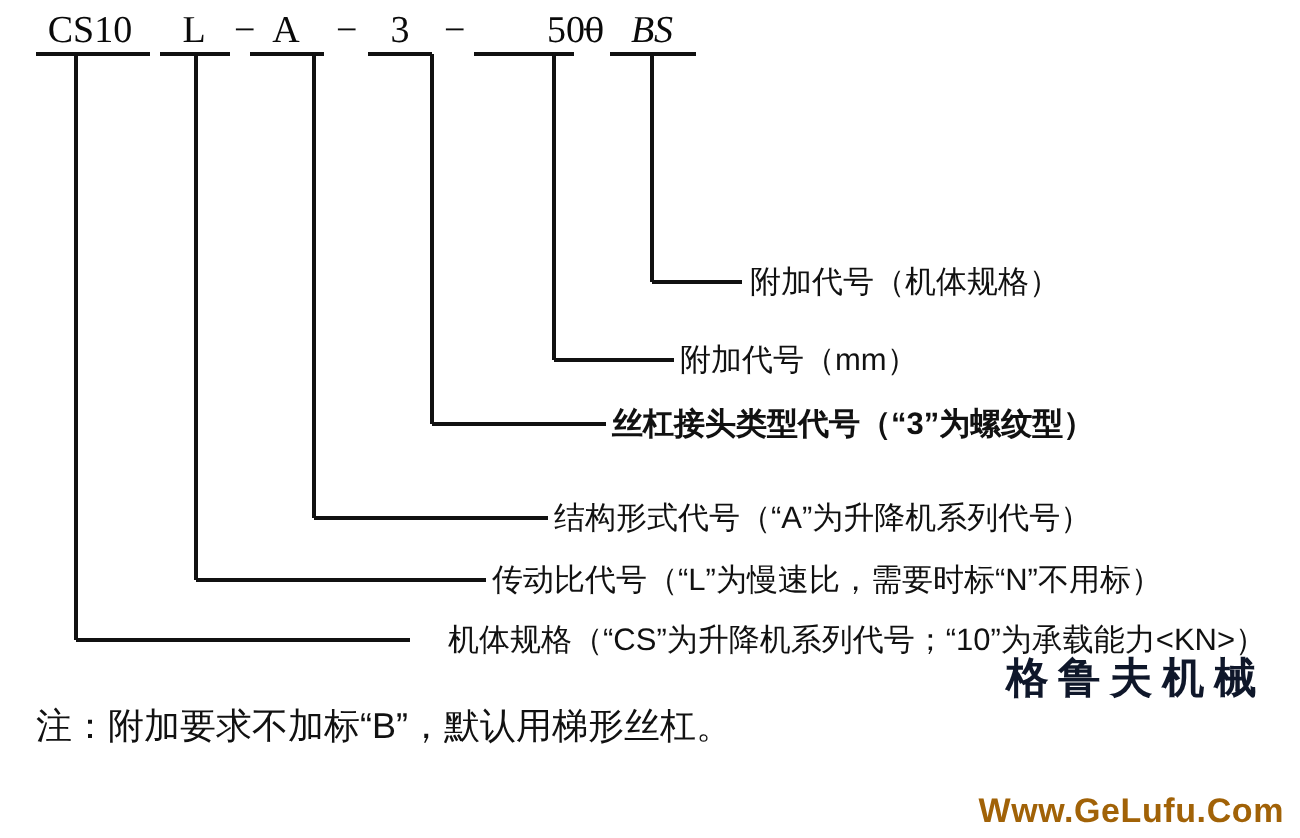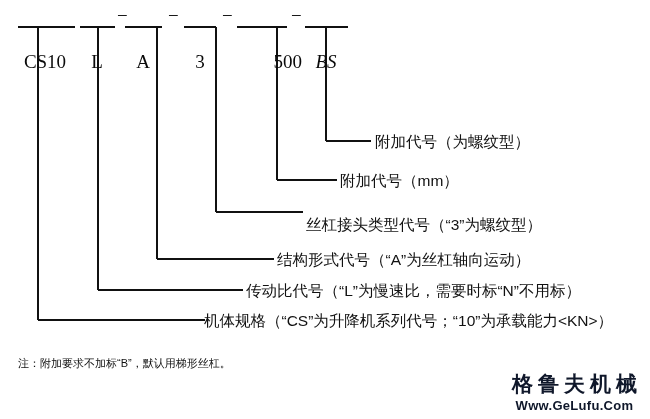--- a/index.html
+++ b/index.html
@@ -23,41 +23,40 @@
     height: 419px;
   }
   .code-token {
     position: absolute;
     font-family: "Liberation Serif", "DejaVu Serif", serif;
     font-size: 19px;
     line-height: 19px;
     color: #0a0a0a;
     white-space: nowrap;
     text-align: center;
-    margin-top: 46px;
   }
   .dash {
     position: absolute;
     font-family: "Liberation Serif", "DejaVu Serif", serif;
     font-size: 19px;
     line-height: 19px;
     color: #0a0a0a;
   }
   .callout-label {
     position: absolute;
     font-family: "Liberation Sans", "DejaVu Sans", sans-serif;
     font-size: 15.5px;
     line-height: 17px;
     color: #111111;
     white-space: nowrap;
   }
   .note-text {
     position: absolute;
     font-family: "Liberation Sans", "DejaVu Sans", sans-serif;
-    font-size: 11px;
+    font-size: 18px;
     line-height: 17px;
     color: #111111;
     white-space: nowrap;
   }
   #watermark {
     position: absolute;
     right: 8px;
     bottom: 4px;
     text-align: center;
     pointer-events: none;
@@ -68,26 +67,27 @@
     font-size: 21px;
     letter-spacing: 5px;
     color: #0f172a;
     font-weight: bold;
     display: block;
     line-height: 24px;
     padding-left: 5px;
   }
   #watermark .wm-url {
     font-family: "Liberation Sans", "DejaVu Sans", sans-serif;
-    font-size: 13px;
-    color: #0f172a;
+    font-size: 17px;
+    color: #a16207;
     font-weight: bold;
     display: block;
     line-height: 19px;
     letter-spacing: 0.3px;
+    margin-top: 44px;
   }
 </style>
 </head>
 <body style="background: rgb(255, 255, 255);">
 
 <div id="root">
 
   <svg id="diagram" viewBox="0 0 650 419" xmlns="http://www.w3.org/2000/svg">
     <g id="underlines">
         <line x1="18" y1="27" x2="75" y2="27" stroke="#111111" stroke-width="2.2" shape-rendering="crispEdges"></line>
@@ -121,26 +121,26 @@
       <div class="code-token" style="left: 222px; top: 6px; width: 80px; text-align: right;">500</div>
       <div class="code-token" style="left: 286px; top: 6px; width: 80px; font-style: italic;">BS</div>
     </div>
   <div id="dash-row">
       <div class="dash" style="left: 117px; top: 6px;">−</div>
       <div class="dash" style="left: 168px; top: 6px;">−</div>
       <div class="dash" style="left: 222px; top: 6px;">−</div>
       <div class="dash" style="left: 291px; top: 6px;">−</div>
     </div>
   <div id="callout-labels">
-      <div class="callout-label" style="left: 375px; top: 133px;">附加代号（为螺纹型）</div>
+      <div class="callout-label" style="left: 375px; top: 133px;">附加代号（机体规格）</div>
       <div class="callout-label" style="left: 340px; top: 172px;">附加代号（mm）</div>
-      <div class="callout-label" style="left: 306px; top: 216px;">丝杠接头类型代号（“3”为螺纹型）</div>
-      <div class="callout-label" style="left: 277px; top: 251px;">结构形式代号（“A”为丝杠轴向运动）</div>
+      <div class="callout-label" style="left: 306px; top: 204px; font-weight: bold;">丝杠接头类型代号（“3”为螺纹型）</div>
+      <div class="callout-label" style="left: 277px; top: 251px;">结构形式代号（“A”为升降机系列代号）</div>
       <div class="callout-label" style="left: 246px; top: 282px;">传动比代号（“L”为慢速比，需要时标“N”不用标）</div>
-      <div class="callout-label" style="left: 204px; top: 312px;">机体规格（“CS”为升降机系列代号；“10”为承载能力&lt;KN&gt;）</div>
+      <div class="callout-label" style="left: 224px; top: 312px;">机体规格（“CS”为升降机系列代号；“10”为承载能力&lt;KN&gt;）</div>
     </div>
 
   <div class="note-text" id="note" style="left: 18px; top: 355px;">注：附加要求不加标“B”，默认用梯形丝杠。</div>
 
   <div id="watermark">
     <span class="wm-cn">格鲁夫机械</span>
     <span class="wm-url">Www.GeLufu.Com</span>
   </div>
 
 </div>

